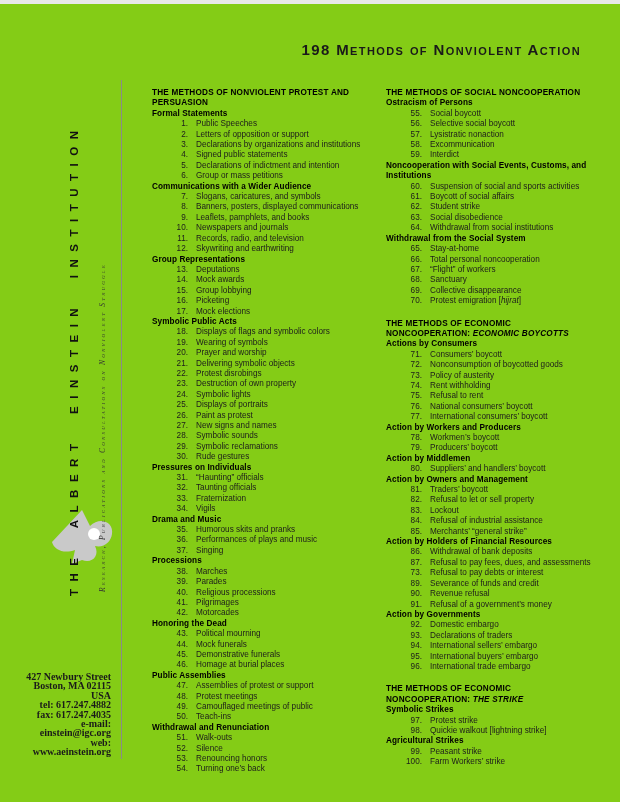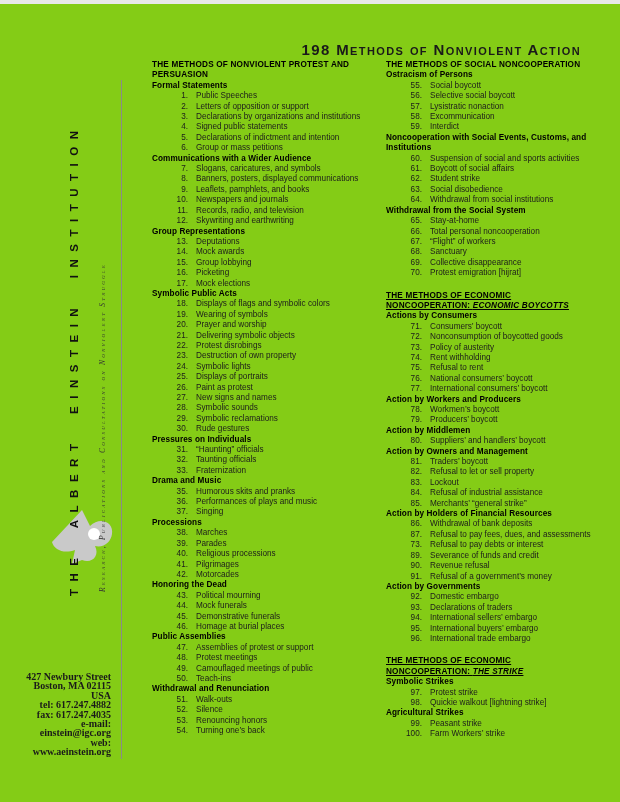--- a/index.html
+++ b/index.html
@@ -28,31 +28,31 @@
     font-family:"Liberation Serif",serif;font-style:italic;font-variant:small-caps;
     font-size:7.5px;letter-spacing:2.2px;white-space:nowrap;color:#333;z-index:2;
   }
   .logo{position:absolute;left:48px;top:500px;width:72px;height:62px;z-index:1;}
   .address{
     position:absolute;left:8px;top:668px;width:103px;text-align:right;
     font-family:"Liberation Serif",serif;font-weight:700;font-size:10px;
     line-height:9.4px;color:#1a1a1a;
   }
   
-  .col{position:absolute;top:56px;font-size:8.2px;line-height:10.4px;}
+  .col{position:absolute;top:84px;font-size:8.2px;line-height:10.4px;}
   .col-left{left:152px;width:232px;}
   .col-right{left:386px;width:234px;}
   .part-heading{font-weight:700;color:#000;letter-spacing:0.2px;}
-  .part-heading:not(:first-child){margin-top:12px;text-decoration:underline;}
+  .part-heading:not(:first-child){margin-top:12px;}
   .part-heading .em{font-style:italic;}
   .group-title{font-weight:700;color:#000;letter-spacing:0.1px;}
   .item{display:flex;padding-left:14px;}
   .item .num{flex:0 0 22px;text-align:right;margin-right:8px;}
   .item .txt{flex:1;}
-  .item .em{}
+  .item .em{font-style:italic;}
 </style>
 </head>
 <body>
 
 <div class="page">
 
   <div class="doc-title">198 Methods of Nonviolent Action</div>
 
   <div class="v-rule"></div>
 
@@ -211,20 +211,24 @@
         <span class="txt">“Haunting” officials</span>
       </div>
       <div class="item">
         <span class="num">32.</span>
         <span class="txt">Taunting officials</span>
       </div>
       <div class="item">
         <span class="num">33.</span>
         <span class="txt">Fraternization</span>
       </div>
+      <div class="item">
+        <span class="num">34.</span>
+        <span class="txt">Vigils</span>
+      </div>
       <div class="group-title">Drama and Music</div>
       <div class="item">
         <span class="num">35.</span>
         <span class="txt">Humorous skits and pranks</span>
       </div>
       <div class="item">
         <span class="num">36.</span>
         <span class="txt">Performances of plays and music</span>
       </div>
       <div class="item">

